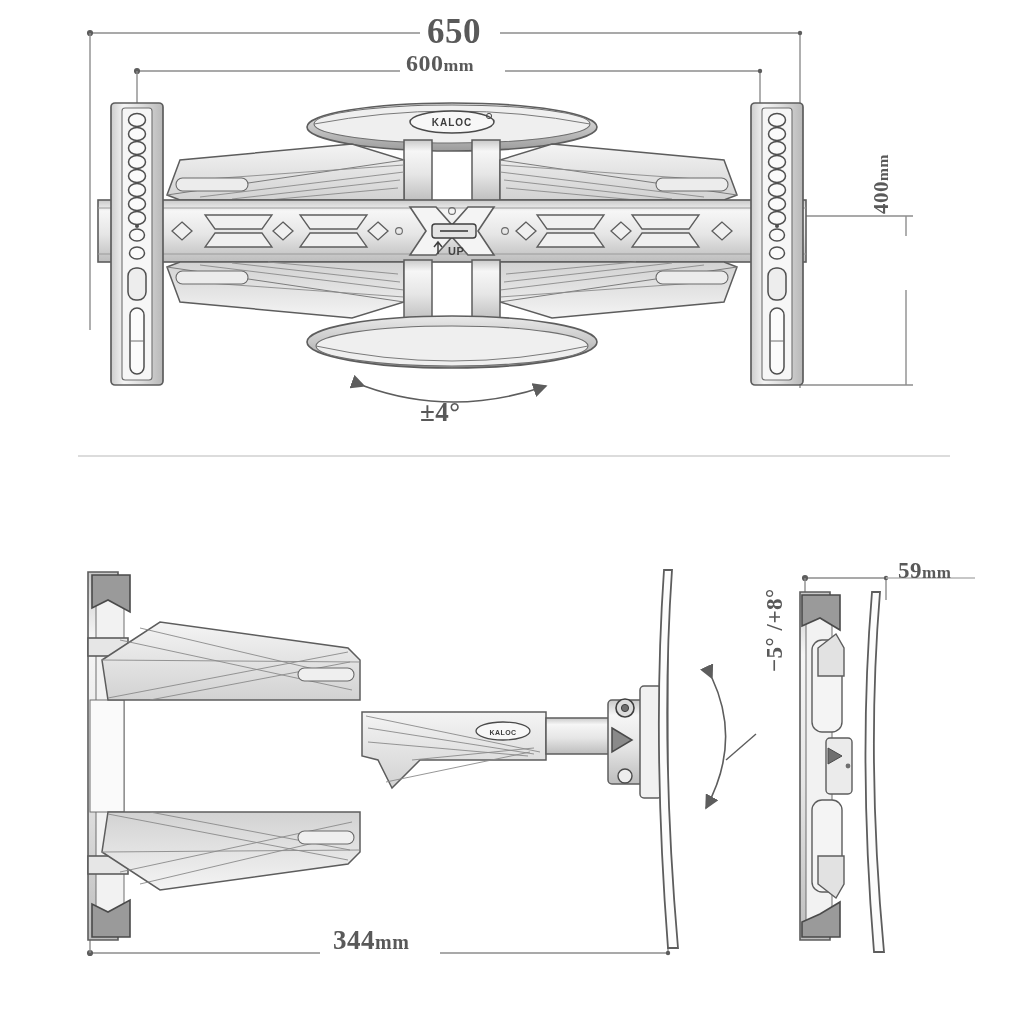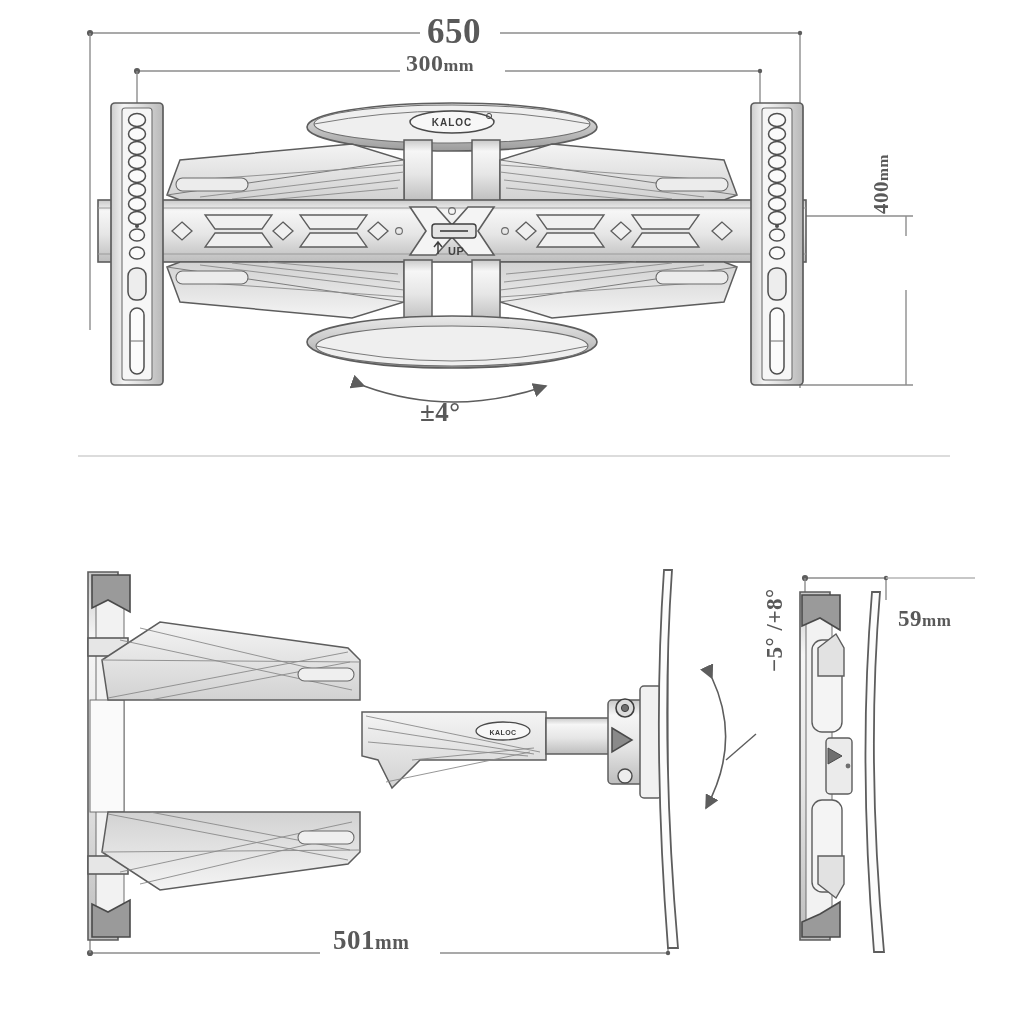--- a/index.html
+++ b/index.html
@@ -20,21 +20,21 @@
     font-family:"Liberation Serif", serif;
     font-weight:bold;color:#595959;
     letter-spacing:0.5px;
   }
   .dim-650{left:427px;top:12px;font-size:35px;}
   .dim-600{left:406px;top:50px;font-size:24px;}
   .dim-400{left:869px;top:214px;font-size:21px;
     transform:rotate(-90deg);transform-origin:left top;}
   .dim-swivel{left:420px;top:397px;font-size:27px;}
   .dim-501{left:333px;top:925px;font-size:27px;}
-  .dim-59{left:898px;top:558px;font-size:23px;margin-top:48px;}
+  .dim-59{left:898px;top:558px;font-size:23px;}
   .dim-tilt{left:762px;top:672px;font-size:23px;
     transform:rotate(-90deg);transform-origin:left top;}
   .mm{font-size:0.74em;}
 </style>
 </head>
 <body>
 
 <div class="sheet">
 
   <svg class="drawing" viewBox="0 0 1019 1024">
@@ -343,25 +343,25 @@
         <path d="M880,592 Q866,760 884,952 L874,952 Q858,760 872,592 Z"></path>
       </g>
     </g>
 
   </svg>
 
   <div class="divider"></div>
 
   <div class="dimlabel dim-650">650</div>
 
-  <div class="dimlabel dim-600"><span>300</span><span class="mm">mm</span></div>
+  <div class="dimlabel dim-600"><span>600</span><span class="mm">mm</span></div>
 
   <div class="dimlabel dim-400"><span>400</span><span class="mm">mm</span></div>
 
   <div class="dimlabel dim-swivel">±4°</div>
 
-  <div class="dimlabel dim-501"><span>501</span><span class="mm">mm</span></div>
+  <div class="dimlabel dim-501"><span>344</span><span class="mm">mm</span></div>
 
   <div class="dimlabel dim-59"><span>59</span><span class="mm">mm</span></div>
 
   <div class="dimlabel dim-tilt">−5° /+8°</div>
 
 </div>
 
 </body></html>

